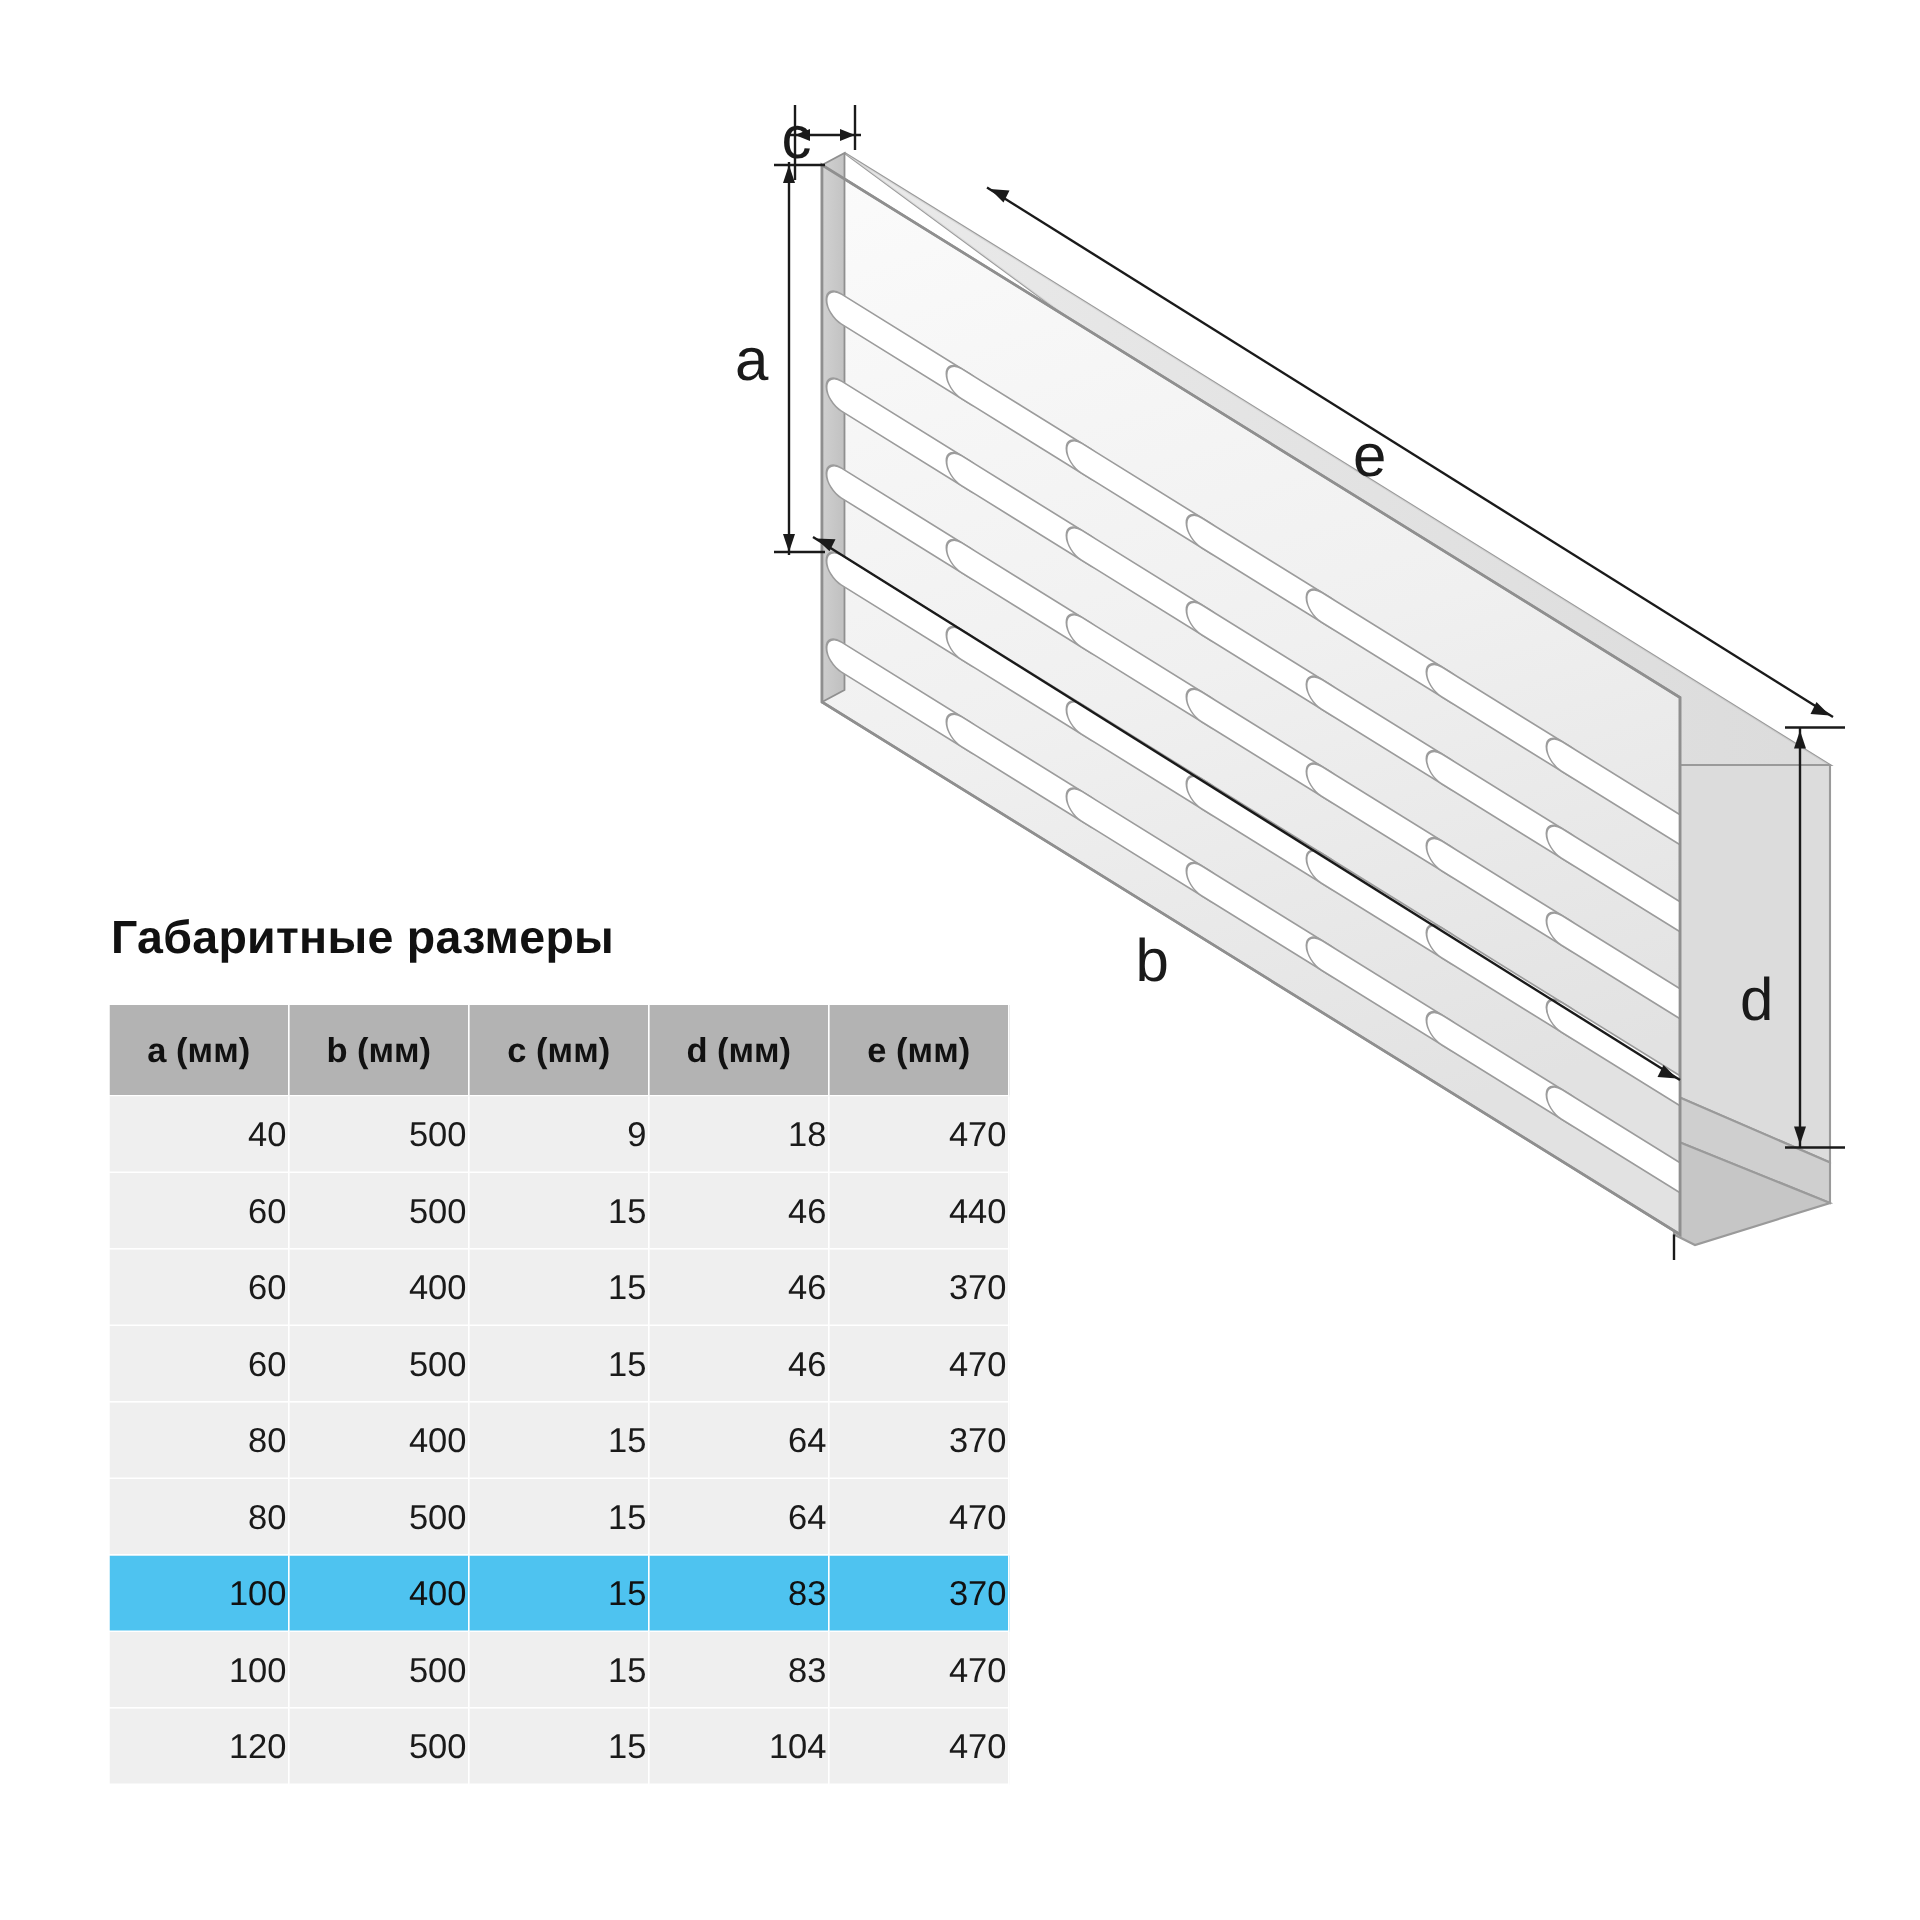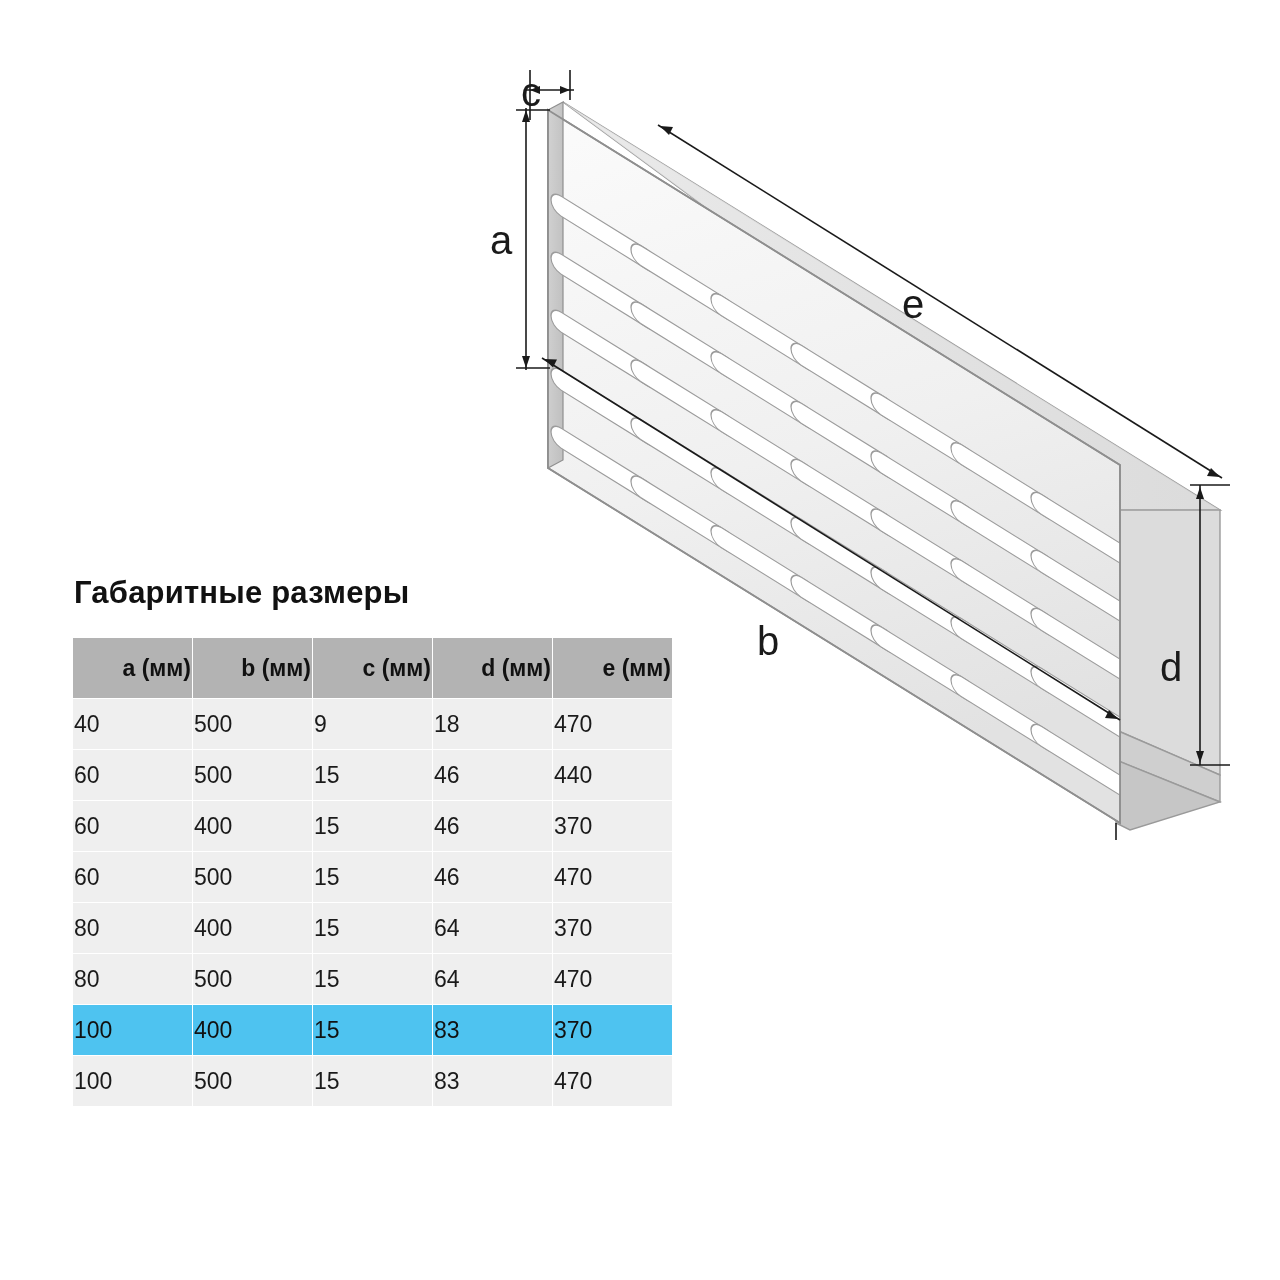--- a/index.html
+++ b/index.html
@@ -37,21 +37,21 @@
     font-size: 40px;
     color: #1a1a1a;
     font-weight: 400;
     line-height: 1;
   }
 
   
   #table-block {
     position: absolute;
     left: 72px;
-    top: 575px;
+    top: 607px;
     width: 600px;
   }
   #table-title {
     font-family: "Liberation Sans", sans-serif;
     font-size: 31px;
     font-weight: bold;
     color: #111111;
     margin: 0 0 26px 2px;
     letter-spacing: 0.2px;
   }
@@ -62,28 +62,28 @@
     color: #1a1a1a;
     table-layout: fixed;
     width: 600px;
   }
   table.dims col { width: 120px; }
   table.dims th {
     background: #b3b3b3;
     color: #111111;
     font-weight: bold;
     height: 58px;
-    text-align: right;
+    text-align: center;
     border: 1px solid #ffffff;
     font-size: 23px;
   }
   table.dims td {
     background: #efefef;
     height: 48px;
-    text-align: left;
+    text-align: right;
     border: 1px solid #ffffff;
     font-weight: 400;
   }
   table.dims tr.highlight td {
     background: #4ec3f0;
     color: #111111;
   }
 </style>
 </head>
 <body>
@@ -287,17 +287,24 @@
           <td>83</td>
           <td>370</td>
         </tr>
         <tr>
           <td>100</td>
           <td>500</td>
           <td>15</td>
           <td>83</td>
           <td>470</td>
         </tr>
+        <tr>
+          <td>120</td>
+          <td>500</td>
+          <td>15</td>
+          <td>104</td>
+          <td>470</td>
+        </tr>
       </tbody>
     </table>
   </div>
 
 </div>
 
 </body></html>

